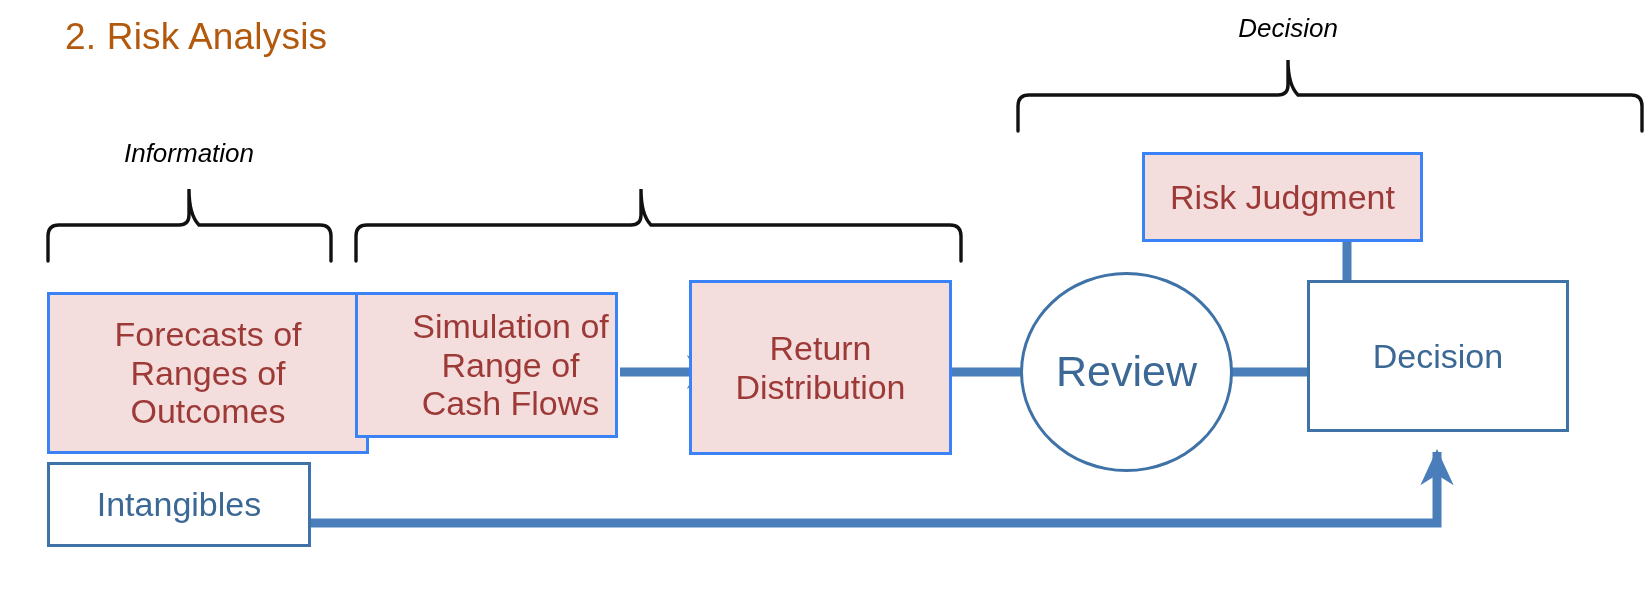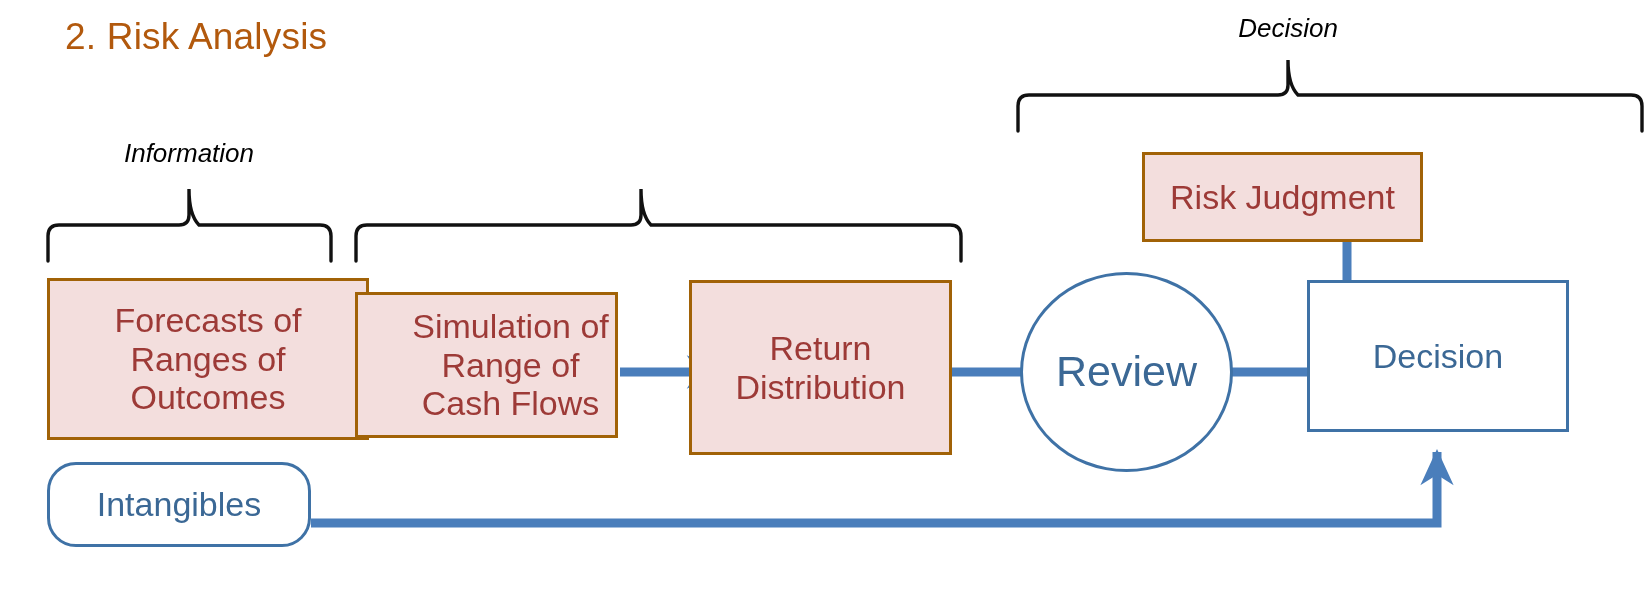--- a/index.html
+++ b/index.html
@@ -50,21 +50,21 @@
     box-sizing: border-box;
     display: flex;
     align-items: center;
     justify-content: center;
     text-align: center;
     line-height: 1.14;
   }
 
   .node-red {
     background: #f3dedd;
-    border: 3px solid #a16207;
+    border: 3px solid #3b82f6;
     color: #9d3a37;
     font-size: 34px;
   }
 
   .node-blue {
     background: #ffffff;
     border: 3px solid #3f72a6;
     color: #3b6895;
     font-size: 34px;
   }
@@ -121,21 +121,21 @@
     <line x1="1315" y1="242" x2="1315" y2="344" stroke="#4a7ebb" stroke-width="9" marker-end="url(#arrowR)"></line>
 
     <path d="M 279,523 L 1405,523 L 1405,452" fill="none" stroke="#4a7ebb" stroke-width="9" stroke-linecap="butt" stroke-linejoin="miter" marker-end="url(#arrowR)"></path>
   </svg>
 
   <div class="page-title">2. Risk Analysis</div>
 
   <div class="brace-label" style="left:57px; top:138px; width:200px;">Information</div>
   <div class="brace-label" style="left:1156px; top:13px; width:200px;">Decision</div>
 
-  <div class="node node-red" style="left:15px; top:278px; width:322px; height:162px;">
+  <div class="node node-red" style="left:15px; top:292px; width:322px; height:162px;">
     <span class="node-label">Forecasts of Ranges of Outcomes</span>
   </div>
 
   <div class="node node-red" style="left:323px; top:292px; width:263px; height:146px;padding-left:48px;">
     <span class="node-label">Simulation of Range of Cash Flows</span>
   </div>
 
   <div class="node node-red" style="left:657px; top:280px; width:263px; height:175px;">
     <span class="node-label">Return Distribution</span>
   </div>
@@ -145,17 +145,17 @@
   </div>
 
   <div class="node node-red" style="left:1110px; top:152px; width:281px; height:90px;">
     <span class="node-label">Risk Judgment</span>
   </div>
 
   <div class="node node-blue" style="left:1275px; top:280px; width:262px; height:152px;">
     <span class="node-label">Decision</span>
   </div>
 
-  <div class="node node-blue" style="left:15px; top:462px; width:264px; height:85px;border-radius:29px;">
+  <div class="node node-blue" style="left:15px; top:462px; width:264px; height:85px;">
     <span class="node-label">Intangibles</span>
   </div>
 
 </div>
 
 </body></html>

